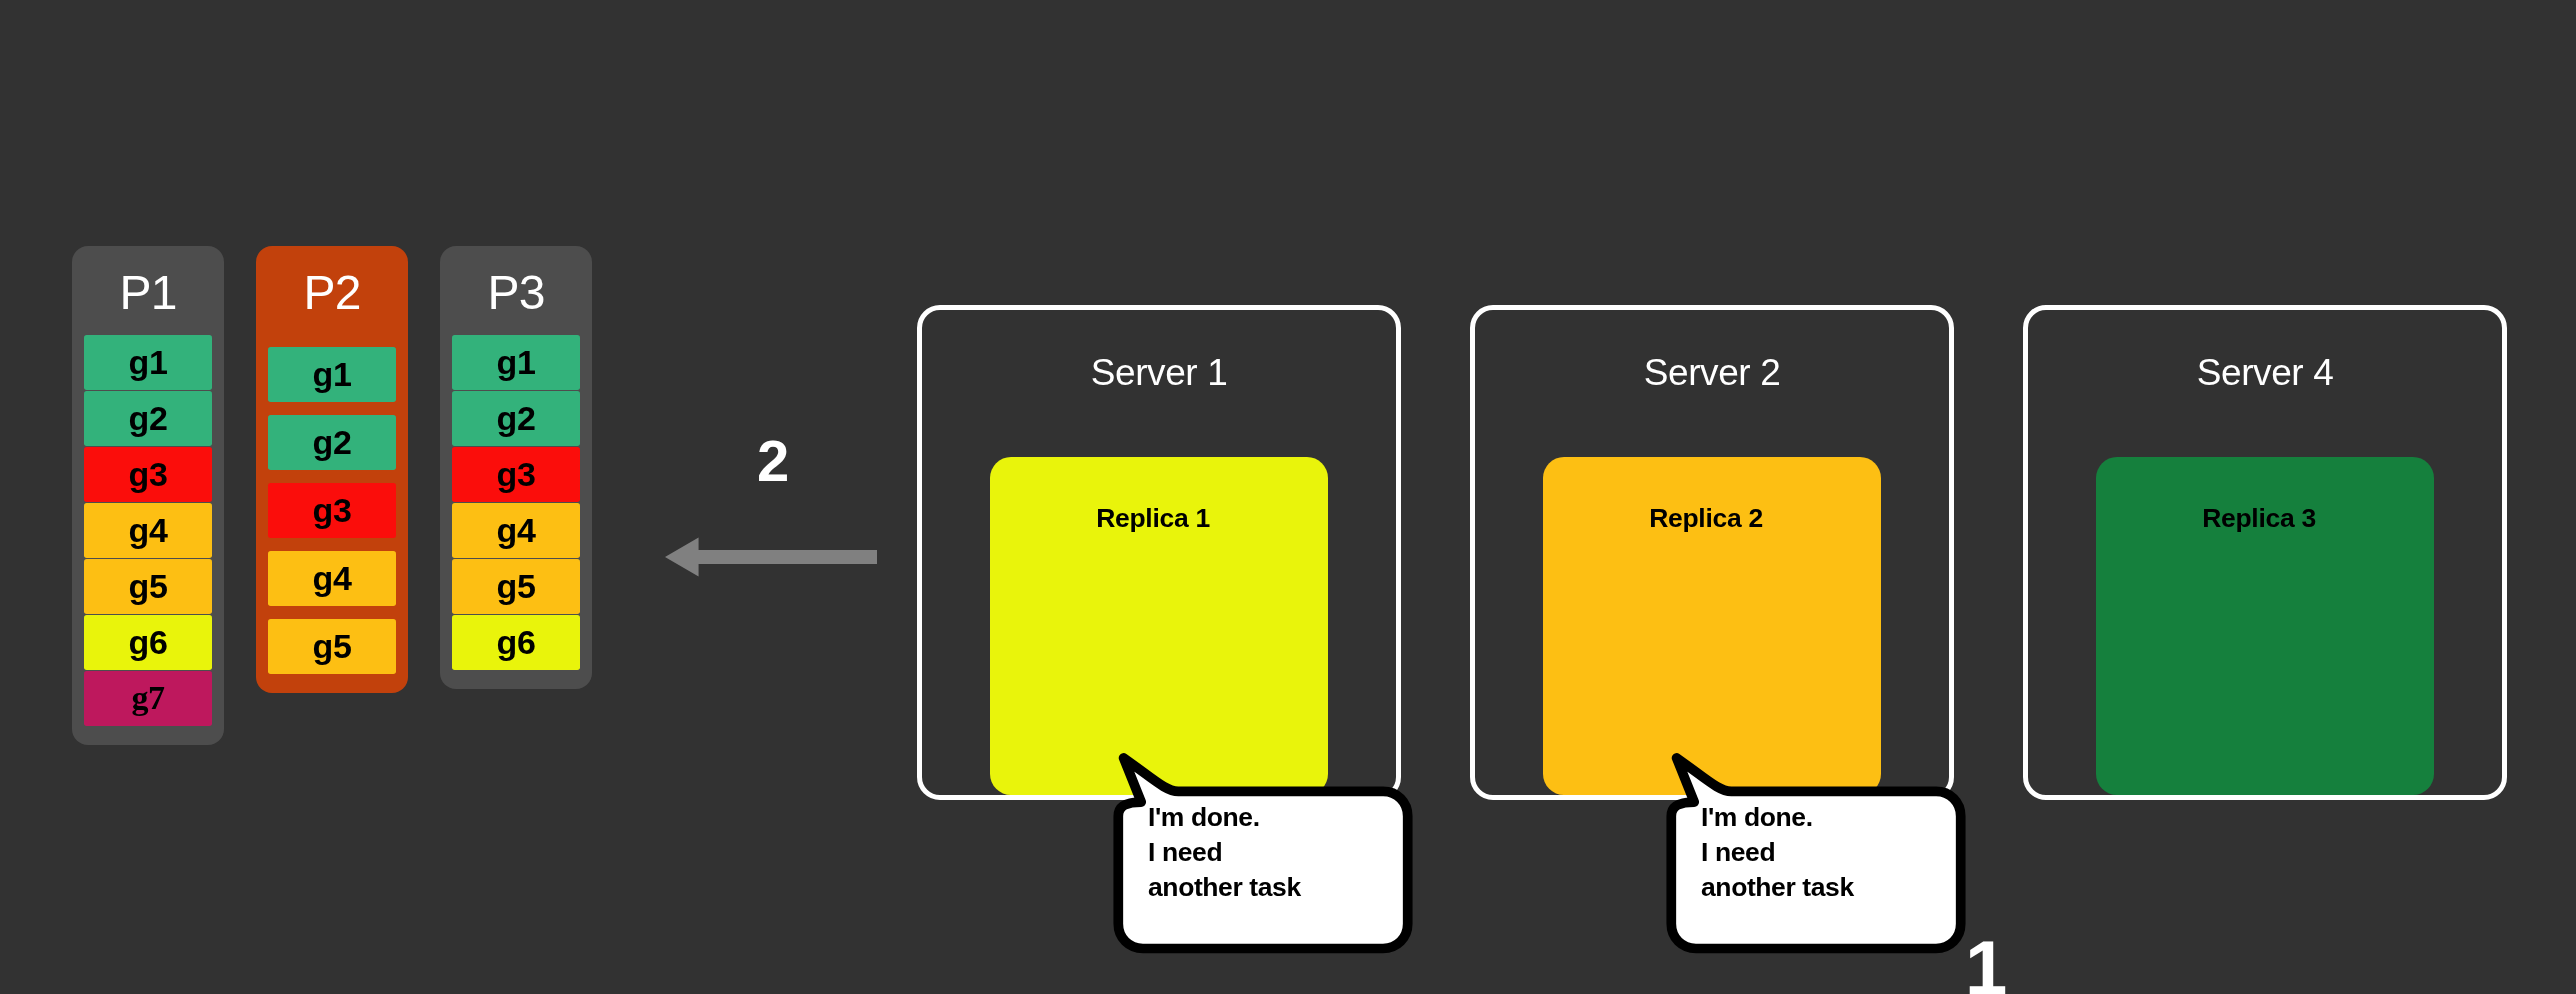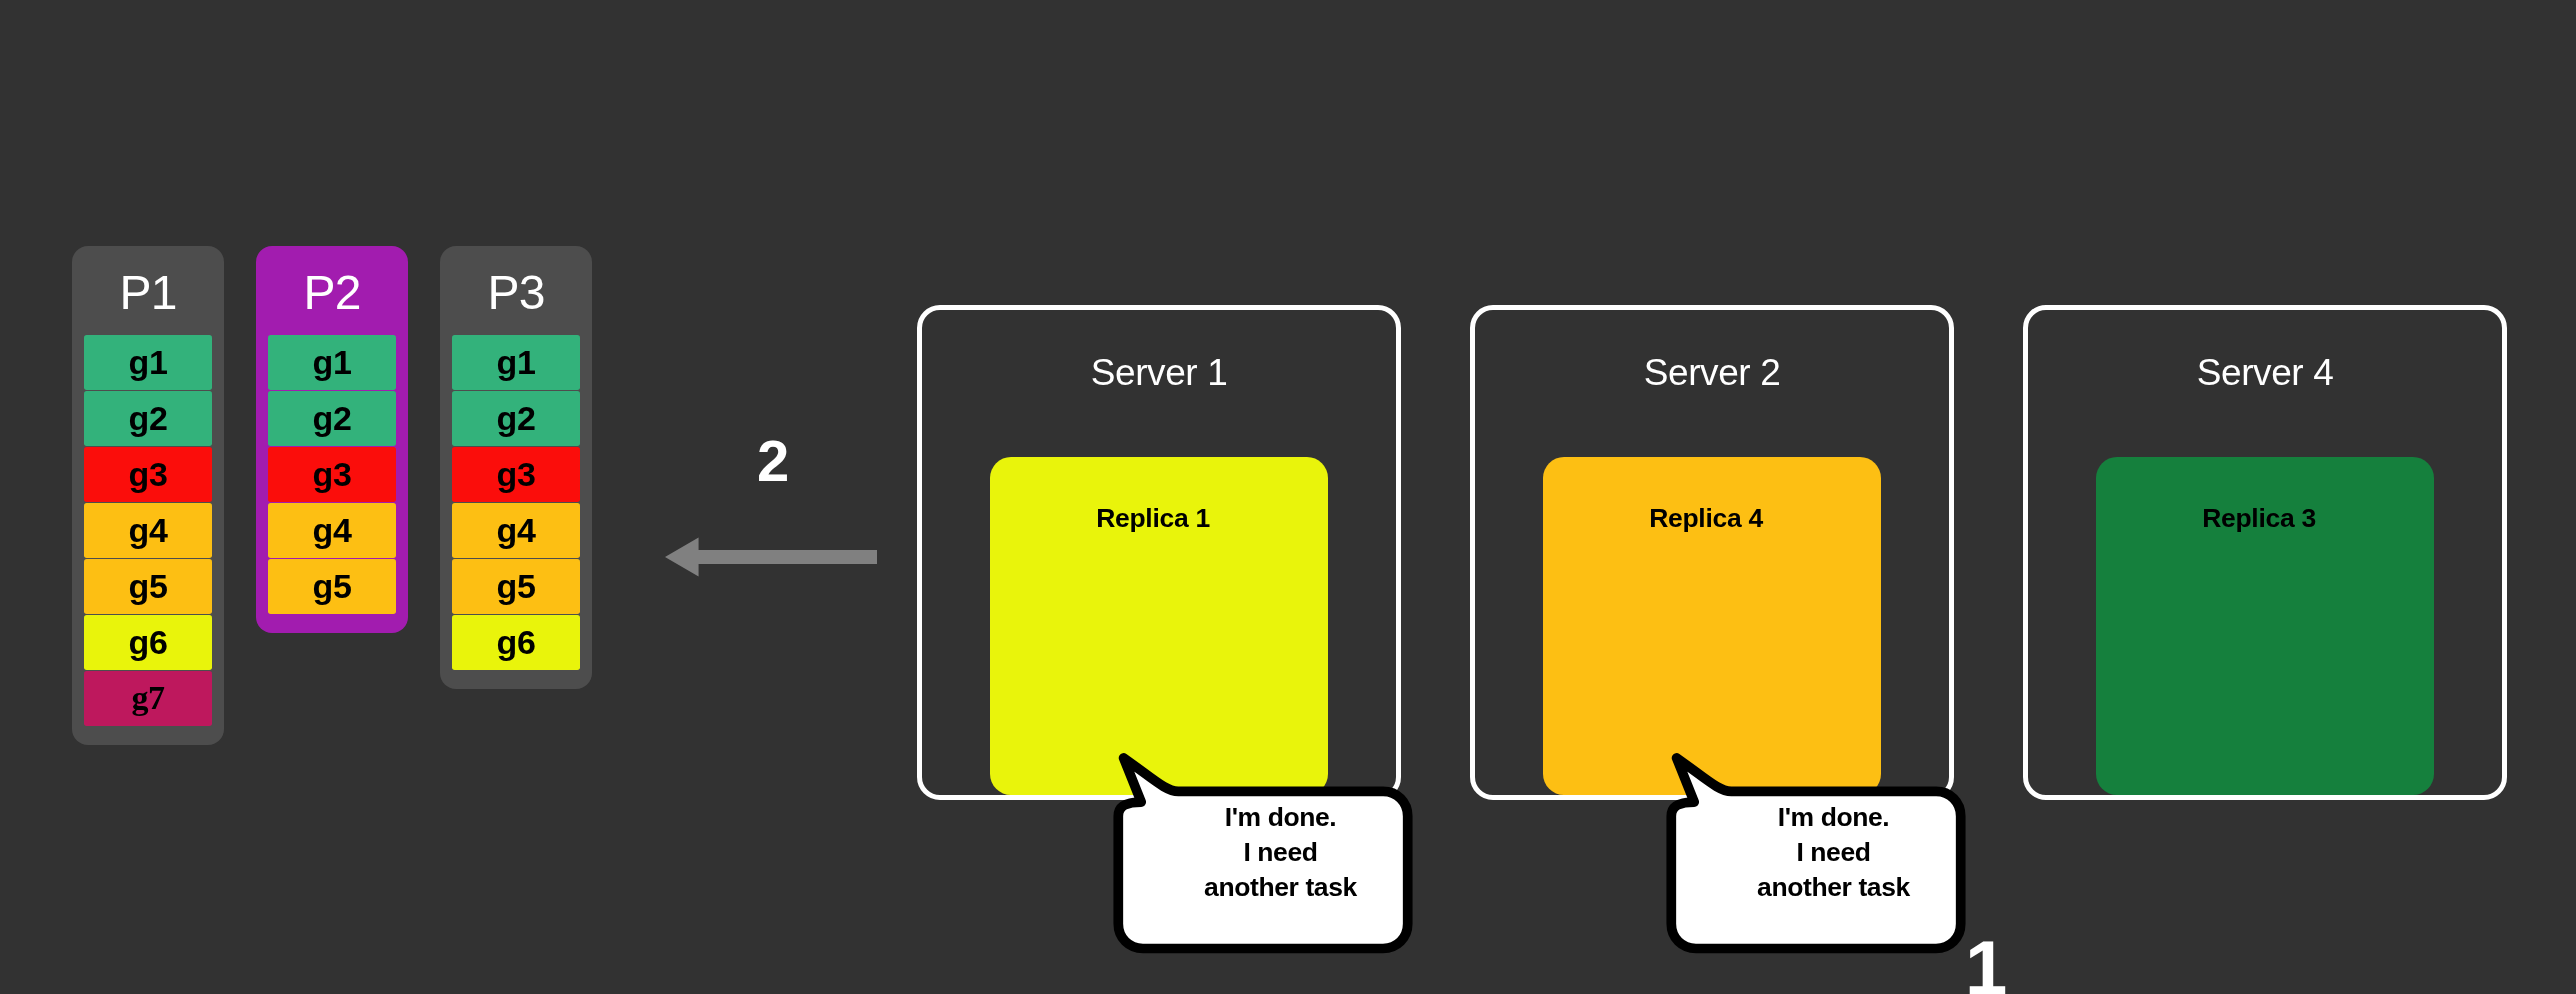--- a/index.html
+++ b/index.html
@@ -145,21 +145,20 @@
   }
   .bubble-wrap.b1 { left: 1113px; top: 747px; }
   .bubble-wrap.b2 { left: 1666px; top: 747px; }
 
   .bubble-svg { position: absolute; left: 0; top: 0; }
 
   .bubble-text {
     position: absolute;
     left: 0; right: 0;
     top: 53px;
-    text-align: center;
     color: #000000;
     font-size: 26.5px;
     font-weight: bold;
     line-height: 1.32;
     letter-spacing: -0.4px;
     white-space: pre-line;
     padding-left: 35px;
   }
 
   
@@ -184,21 +183,21 @@
       <div class="partition-title">P1</div>
       <div class="task" style="background: rgb(51, 178, 123);">g1</div>
       <div class="task" style="background: rgb(51, 178, 123);">g2</div>
       <div class="task" style="background: rgb(251, 13, 11);">g3</div>
       <div class="task" style="background: rgb(253, 191, 19);">g4</div>
       <div class="task" style="background: rgb(253, 191, 19);">g5</div>
       <div class="task" style="background: rgb(233, 244, 11);">g6</div>
       <div class="task" style="background: #be185d; font-family: Liberation Serif, serif;">g7</div>
     </div>
 
-    <div class="partition" style="background: #a21caf;">
+    <div class="partition" style="background: #c2410c; gap: 12px;">
       <div class="partition-title">P2</div>
       <div class="task" style="background: rgb(51, 178, 123);">g1</div>
       <div class="task" style="background: rgb(51, 178, 123);">g2</div>
       <div class="task" style="background: rgb(251, 13, 11);">g3</div>
       <div class="task" style="background: rgb(253, 191, 19);">g4</div>
       <div class="task" style="background: rgb(253, 191, 19);">g5</div>
     </div>
 
     <div class="partition" style="background: rgb(77, 77, 77);">
       <div class="partition-title">P3</div>
@@ -224,21 +223,21 @@
     <div class="server" style="border-color: rgb(255, 255, 255);">
       <div class="server-title">Server 1</div>
       <div class="replica" style="background: rgb(233, 244, 11);">
         <div class="replica-label">Replica 1</div>
       </div>
     </div>
 
     <div class="server" style="border-color: rgb(255, 255, 255);">
       <div class="server-title">Server 2</div>
       <div class="replica" style="background: rgb(253, 191, 19);">
-        <div class="replica-label">Replica 4</div>
+        <div class="replica-label">Replica 2</div>
       </div>
     </div>
 
     <div class="server" style="border-color: rgb(255, 255, 255);">
       <div class="server-title">Server 4</div>
       <div class="replica" style="background: #15803d;">
         <div class="replica-label">Replica 3</div>
       </div>
     </div>
 

